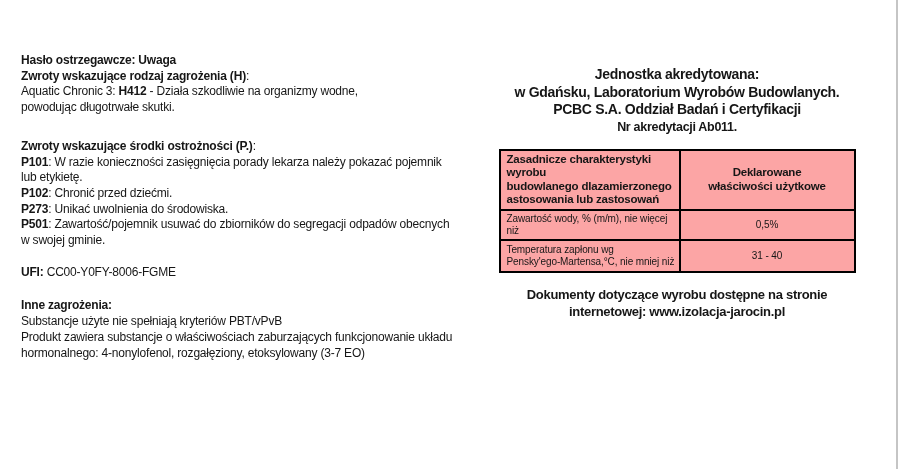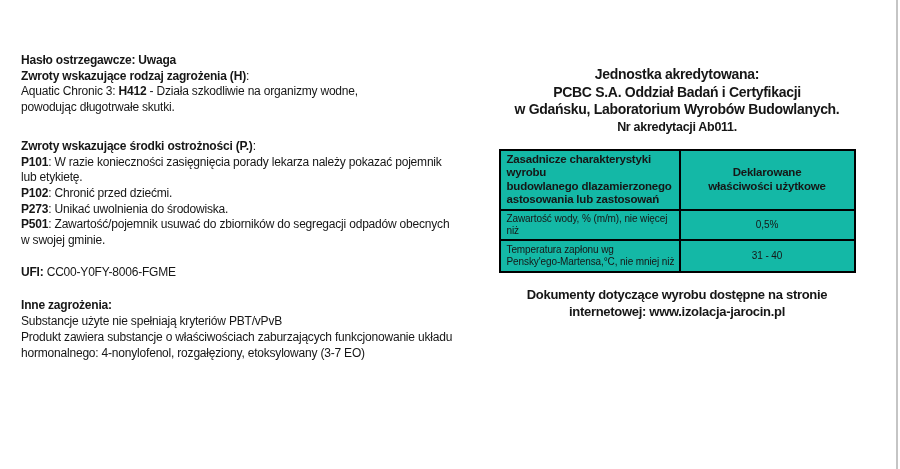--- a/index.html
+++ b/index.html
@@ -16,21 +16,21 @@
   .sec-precaution { margin-top:23px; }
   .sec-ufi { margin-top:16px; }
   .sec-other { margin-top:18px; }
 
   
   .right-col { position:absolute; left:479px; top:66px; width:396px; text-align:center; }
   .acc { font-weight:bold; font-size:14px; line-height:17.7px; letter-spacing:-0.3px; }
   .acc-small { font-size:12.5px; }
 
   table.decl { border-collapse:collapse; width:357px; margin:12px auto 0 auto; table-layout:fixed; }
-  table.decl td { border:2px solid #000000; vertical-align:middle; background:#14b8a6; }
+  table.decl td { border:2px solid #000000; vertical-align:middle; background:#fca5a5; }
   td.c1 { width:168px; text-align:left; padding:2px 4px 2px 6px; }
   td.c2 { text-align:center; padding:2px 20px; }
   .hdr-txt { font-weight:bold; font-size:11.5px; line-height:13.5px; letter-spacing:-0.2px; }
   .cell-txt { font-size:10px; line-height:12px; letter-spacing:-0.1px; }
   tr.hdr-row td { height:47px; }
   tr.r1 td { height:16px; }
   tr.r2 td { height:26px; }
 
   .docs { font-weight:bold; font-size:13px; line-height:17px; letter-spacing:-0.3px; margin-top:13px; }
 
@@ -70,22 +70,22 @@
       <div class="line">Produkt zawiera substancje o właściwościach zaburzających funkcjonowanie układu</div>
       <div class="line">hormonalnego: 4-nonylofenol, rozgałęziony, etoksylowany (3-7 EO)</div>
     </div>
 
   </div>
 
   <div class="right-col">
 
     <div class="acc">
       <div>Jednostka akredytowana:</div>
+      <div>w Gdańsku, Laboratorium Wyrobów Budowlanych.</div>
       <div>PCBC S.A. Oddział Badań i Certyfikacji</div>
-      <div>w Gdańsku, Laboratorium Wyrobów Budowlanych.</div>
       <div class="acc-small">Nr akredytacji Ab011.</div>
     </div>
 
     <table class="decl">
       <tbody>
           <tr class="hdr-row">
         <td class="c1">
           <div class="hdr-txt">Zasadnicze charakterystyki wyrobu</div>
           <div class="hdr-txt">budowlanego dlazamierzonego</div>
           <div class="hdr-txt">astosowania lub zastosowań</div>

